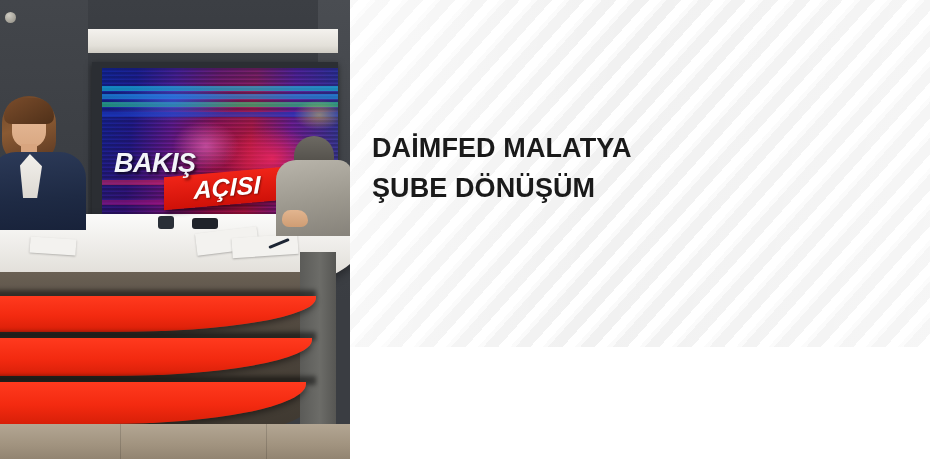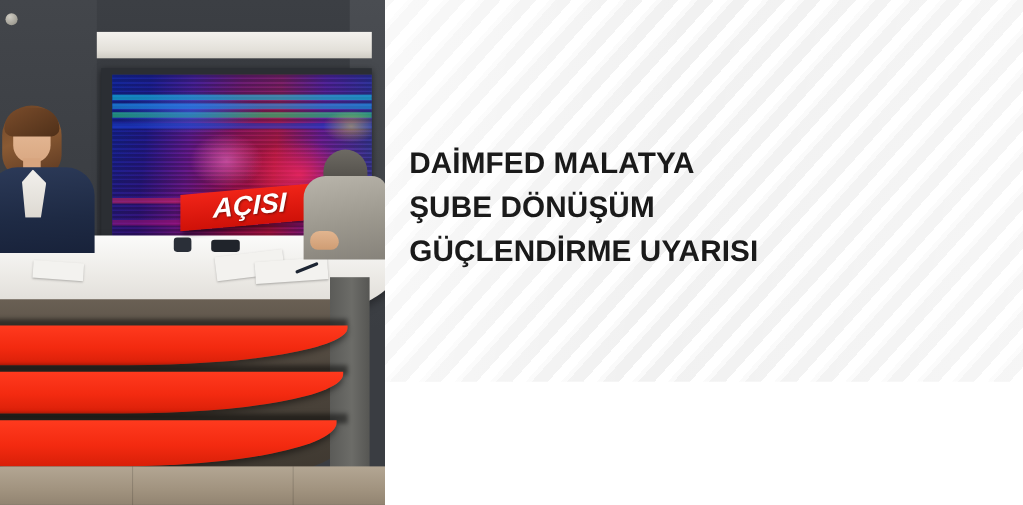--- a/index.html
+++ b/index.html
@@ -377,20 +377,21 @@
 
     <div class="vwall-frame">
       <div class="vwall-screen">
         <div class="vw-band" style="top:18px; background:#12d6e8;"></div>
         <div class="vw-band" style="top:26px; background:#1ea8f0;"></div>
         <div class="vw-band" style="top:34px; background:#2ee07a;"></div>
         <div class="vw-band" style="top:44px; background:#1b3fd0;"></div>
         <div class="vw-band" style="top:112px; background:#ff2a64; opacity:.45;"></div>
         <div class="vw-band" style="top:132px; background:#d0158c; opacity:.4;"></div>
 
+        <div class="logo-bakis">BAKIŞ</div>
         <div class="logo-acisi-banner"></div>
         <div class="logo-acisi">AÇISI</div>
       </div>
     </div>
 
     <div class="host">
       <div class="host-hair"></div>
       <div class="host-face"></div>
       <div class="host-hair-front"></div>
       <div class="host-neck"></div>
@@ -428,17 +429,16 @@
 
     <div class="floor"></div>
     <div class="floor-line" style="left:120px;"></div>
     <div class="floor-line" style="left:266px;"></div>
   </div>
 
   <div id="panel">
     <h1 id="headline">
       <span class="hl-line">DAİMFED MALATYA</span>
       <span class="hl-line">ŞUBE DÖNÜŞÜM</span>
-      <span class="hl-line">GÜÇLENDİRME UYARISI</span>
     </h1>
   </div>
 
 </div>
 
 </body></html>

